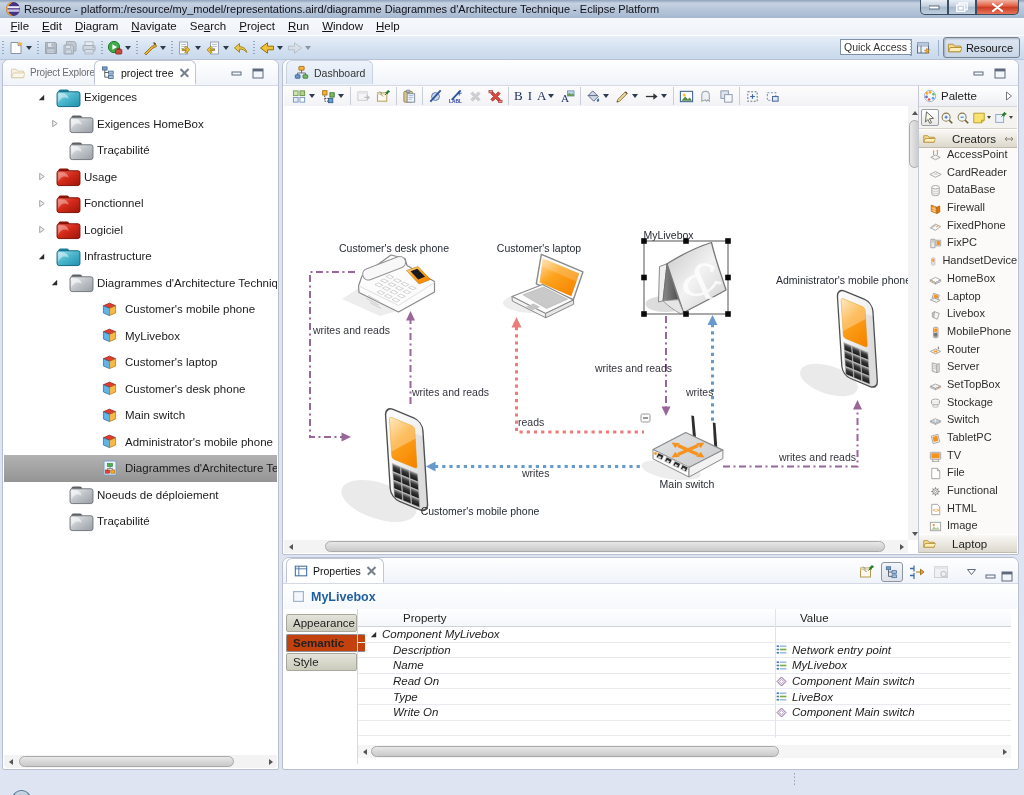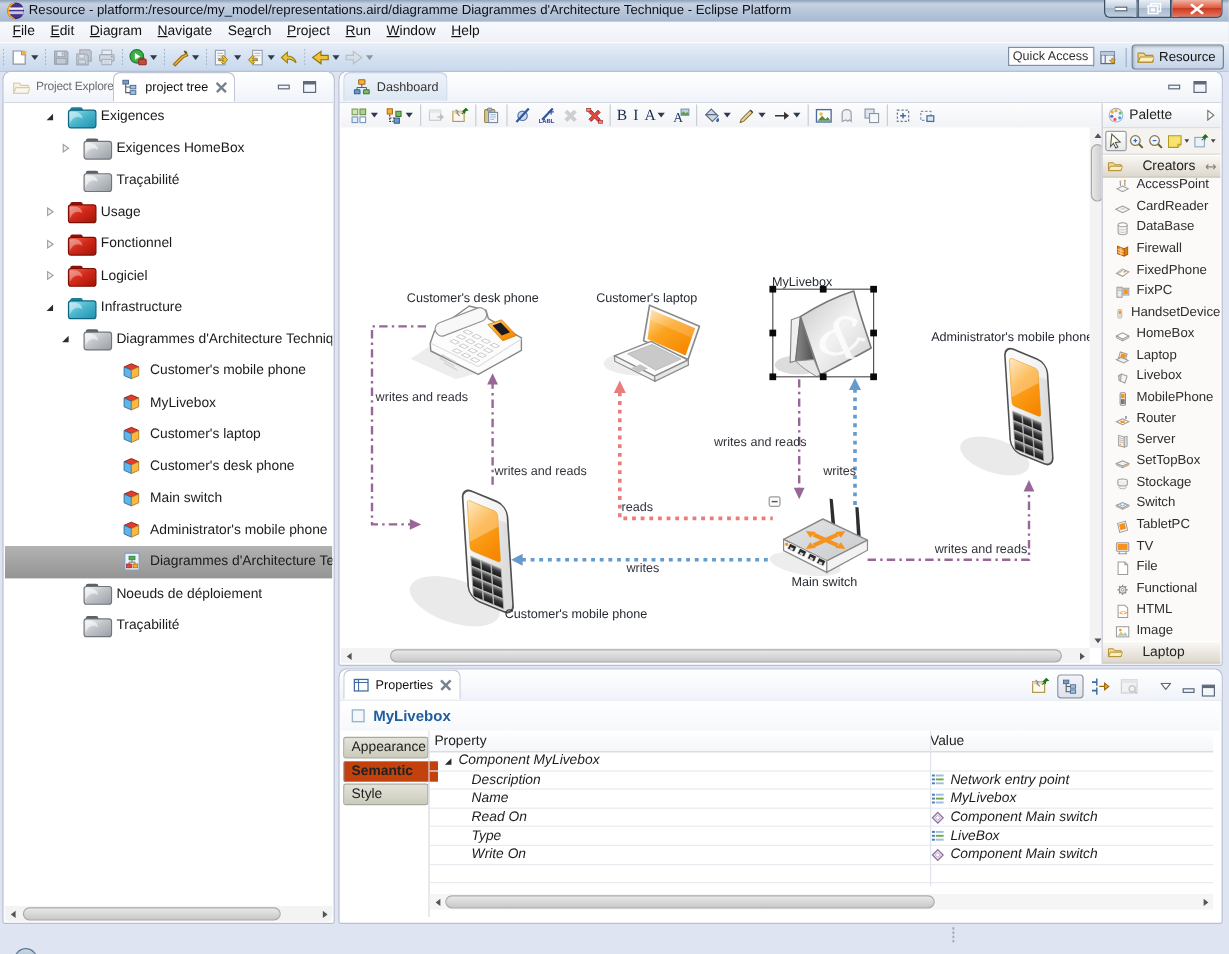--- a/index.html
+++ b/index.html
@@ -110,21 +110,21 @@
   #props-title{position:absolute;left:1px;right:1px;top:26px;height:25px;background:linear-gradient(#ffffff,#f6f8fb);
     display:flex;align-items:center;padding-left:8px;}
   #props-title .ptext{font-size:12.5px;font-weight:bold;color:#1f5e9e;margin-left:6px;}
   #side-tabs{position:absolute;left:3px;top:56px;width:71px;}
   .side-tab{height:16px;margin-bottom:1.5px;border:1px solid #a8a89c;border-radius:2px;display:flex;align-items:center;padding-left:6px;
     font-size:11.5px;color:#222;background:linear-gradient(#e3e3da,#cbcbbc);}
   .side-tab.selected{background:#c2410c;font-weight:bold;border-color:#90909a;border-right-color:#fff;width:72px;}
   #ptable{position:absolute;left:74px;top:51px;right:7px;bottom:5px;border-left:1px solid #d7dae0;}
   #ptable .thead{height:17px;border-bottom:1px solid #d0d4da;display:flex;font-size:11.5px;color:#222;align-items:center;
      background:linear-gradient(#ffffff,#f4f6f9);}
-  #ptable .col-prop{width:417px;padding-left:4px;box-sizing:border-box;}
+  #ptable .col-prop{width:417px;padding-left:20px;box-sizing:border-box;margin-left:25px;}
   #ptable .trow{height:14.6px;border-bottom:1px solid #e7ebf0;display:flex;align-items:center;font-size:11.5px;color:#1c1c1c;font-style:italic;}
   #ptable .trow .pcell{width:417px;display:flex;align-items:center;box-sizing:border-box;padding-left:35px;}
   #ptable .trow .vcell{display:flex;align-items:center;}
   #ptable .trow .vcell .vlabel{margin-left:4px;}
   #ptable .trow.rootrow .pcell{padding-left:11px;}
   #ptable .trow.rootrow .rlabel{margin-left:4px;}
   #ptable .cdiv{position:absolute;left:417px;top:0;bottom:26px;width:1px;background:#e0e4ea;}
   #ptable .thscroll{position:absolute;left:0;right:0;bottom:6px;height:13px;background:#f5f5f5;display:flex;align-items:center;}
   
   #status-grip{position:absolute;left:793px;top:772px;width:3px;height:14px;

